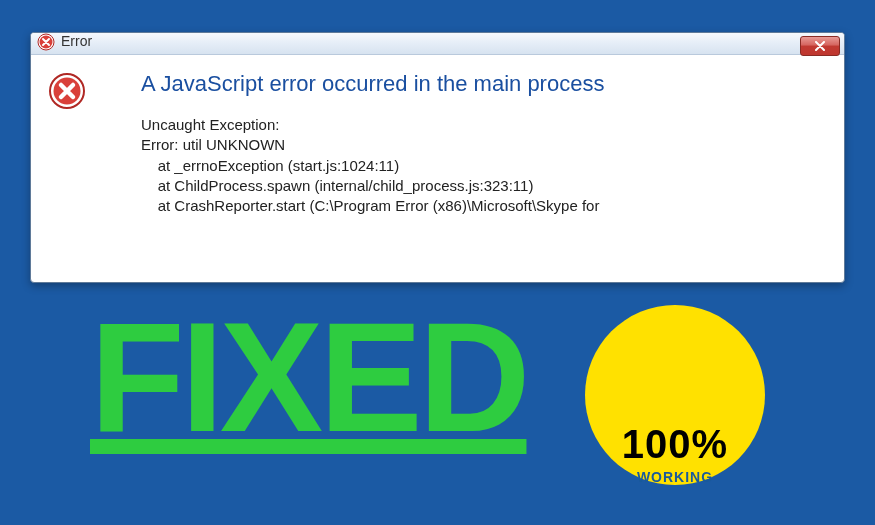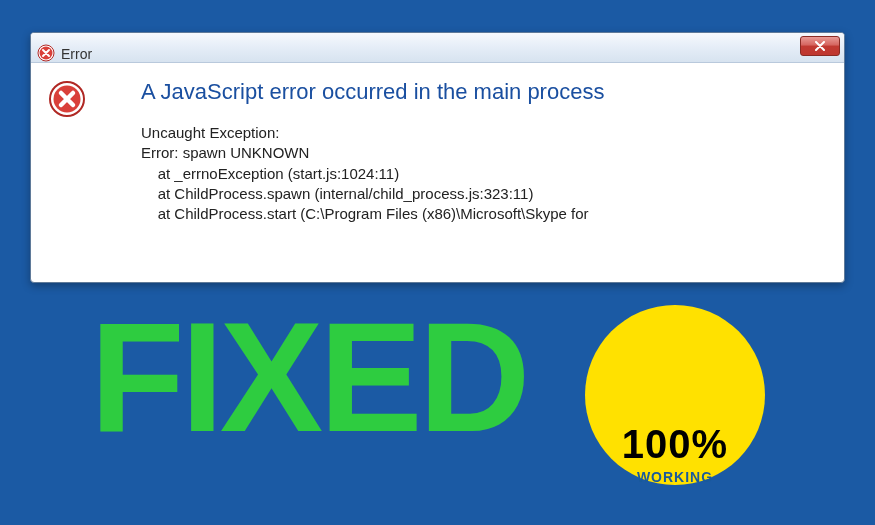--- a/index.html
+++ b/index.html
@@ -17,25 +17,25 @@
       top: 32px;
       width: 815px;
       height: 251px;
       background: #ffffff;
       border: 1px solid #5f7a99;
       border-radius: 4px;
       box-shadow: 0 3px 8px rgba(0,0,0,0.3);
       overflow: hidden;
     }
     .titlebar {
-      height: 30px;
+      height: 22px;
       background: linear-gradient(to bottom, #f6f9fd 0%, #e5edf7 50%, #d7e3f0 100%);
       border-bottom: 1px solid #b9c9dc;
       display: flex;
-      align-items: flex-end;
+      align-items: flex-start;
       padding: 0 6px;
       position: relative;
     }
     .titlebar .small-icon {
       width: 18px;
       height: 18px;
       margin-right: 6px;
       flex-shrink: 0;
     }
     .titlebar .title-text {
@@ -87,20 +87,21 @@
     .fixed-text {
       position: absolute;
       left: 90px;
       top: 300px;
       font-family: Arial, Helvetica, sans-serif;
       font-size: 155px;
       font-weight: 900;
       letter-spacing: -4px;
       color: #2ecc40;
       line-height: 1;
+      text-decoration: underline;
     }
     .badge {
       position: absolute;
       left: 585px;
       top: 305px;
       width: 180px;
       height: 180px;
       background: #ffe100;
       border-radius: 50%;
       display: flex;
@@ -148,24 +149,24 @@
       <svg viewBox="0 0 36 36">
         <circle cx="18" cy="18" r="17" fill="#fff" stroke="#b02824" stroke-width="2"></circle>
         <circle cx="18" cy="18" r="13.5" fill="#d9403a"></circle>
         <path d="M12 12 L24 24 M24 12 L12 24" stroke="#fff" stroke-width="4.5" stroke-linecap="round"></path>
       </svg>
     </span>
     <div class="message-area">
       <div class="main-msg">A JavaScript error occurred in the main process</div>
       <div class="exception">
         <div class="line">Uncaught Exception:</div>
-        <div class="line">Error: spawn UNKNOWN</div>
+        <div class="line">Error: util UNKNOWN</div>
         <div class="line">    at _errnoException (start.js:1024:11)</div>
         <div class="line">    at ChildProcess.spawn (internal/child_process.js:323:11)</div>
-        <div class="line">    at ChildProcess.start (C:\Program Files (x86)\Microsoft\Skype for</div>
+        <div class="line">    at CrashReporter.start (C:\Program Error (x86)\Microsoft\Skype for</div>
       </div>
     </div>
   </div>
 </div>
 
 <div class="fixed-text">FIXED</div>
 
 <div class="badge">
   <div class="badge-top">100%</div>
   <div class="badge-bottom">WORKING</div>

